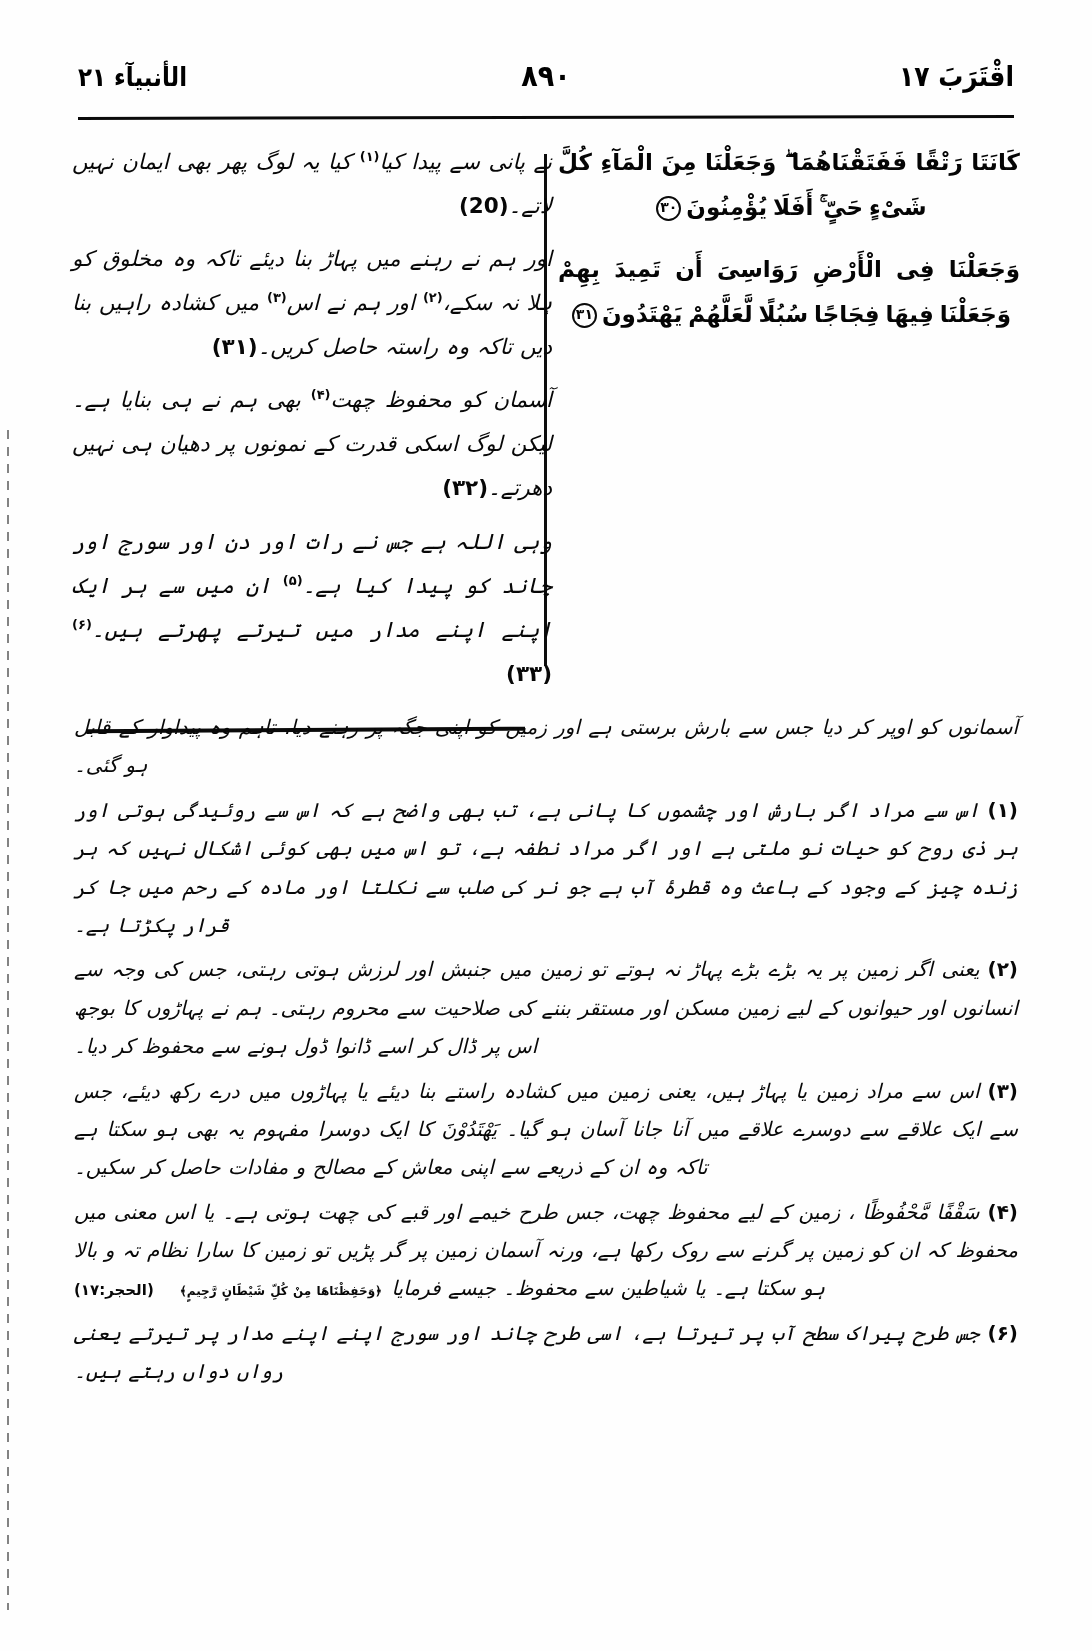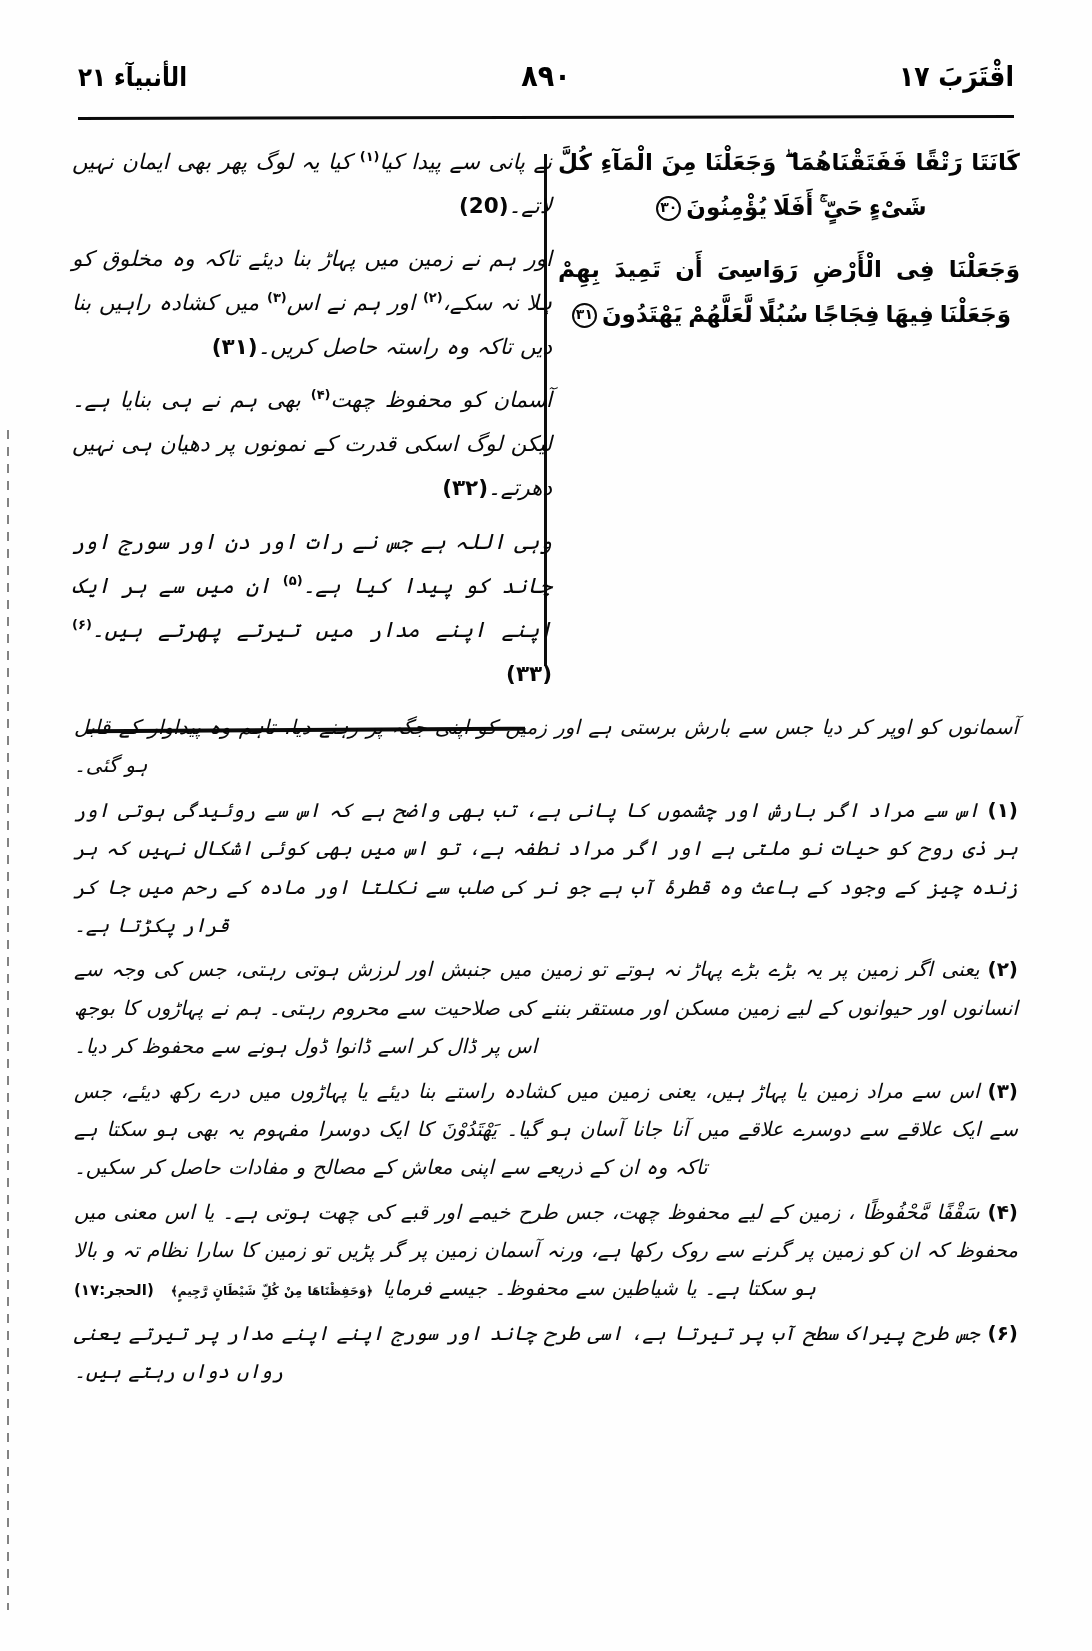--- a/index.html
+++ b/index.html
@@ -214,21 +214,21 @@
     font-weight: 700;
     font-size: 12px;
     letter-spacing: -1px;
     padding: 0 2px;
   }
   .quote-ref {
     font-style: normal;
     font-size: 15px;
     font-weight: 600;
     letter-spacing: 0;
-    margin-right: 15px;
+    margin-right: 24px;
   }
 </style>
 </head>
 <body>
 
 <div class="page">
 
   <div class="scan-edge"></div>
 
   <div class="header">
@@ -257,21 +257,21 @@
     </div>
 
     <div class="col col-urdu">
 
       <div class="urdu-block">
         <span>نے پانی سے پیدا کیا</span><span class="fnref">(۱)</span>
         <span>کیا یہ لوگ پھر بھی ایمان نہیں لاتے۔</span><span class="vnum">(20)</span>
       </div>
 
       <div class="urdu-block">
-        <span>اور ہم نے زمین میں پہاڑ بنا دیئے تاکہ وہ مخلوق کو ہلا نہ سکے،</span><span class="fnref">(۲)</span>
+        <span>اور ہم نے رہنے میں پہاڑ بنا دیئے تاکہ وہ مخلوق کو ہلا نہ سکے،</span><span class="fnref">(۲)</span>
         <span>اور ہم نے اس</span><span class="fnref">(۳)</span>
         <span>میں کشادہ راہیں بنا دیں تاکہ وہ راستہ حاصل کریں۔</span><span class="vnum">(۳۱)</span>
       </div>
 
       <div class="urdu-block">
         <span>آسمان کو محفوظ چھت</span><span class="fnref">(۴)</span>
         <span>بھی ہم نے ہی بنایا ہے۔ لیکن لوگ اسکی قدرت کے نمونوں پر دھیان ہی نہیں دھرتے۔</span><span class="vnum">(۳۲)</span>
       </div>
 
       <div class="urdu-block">

